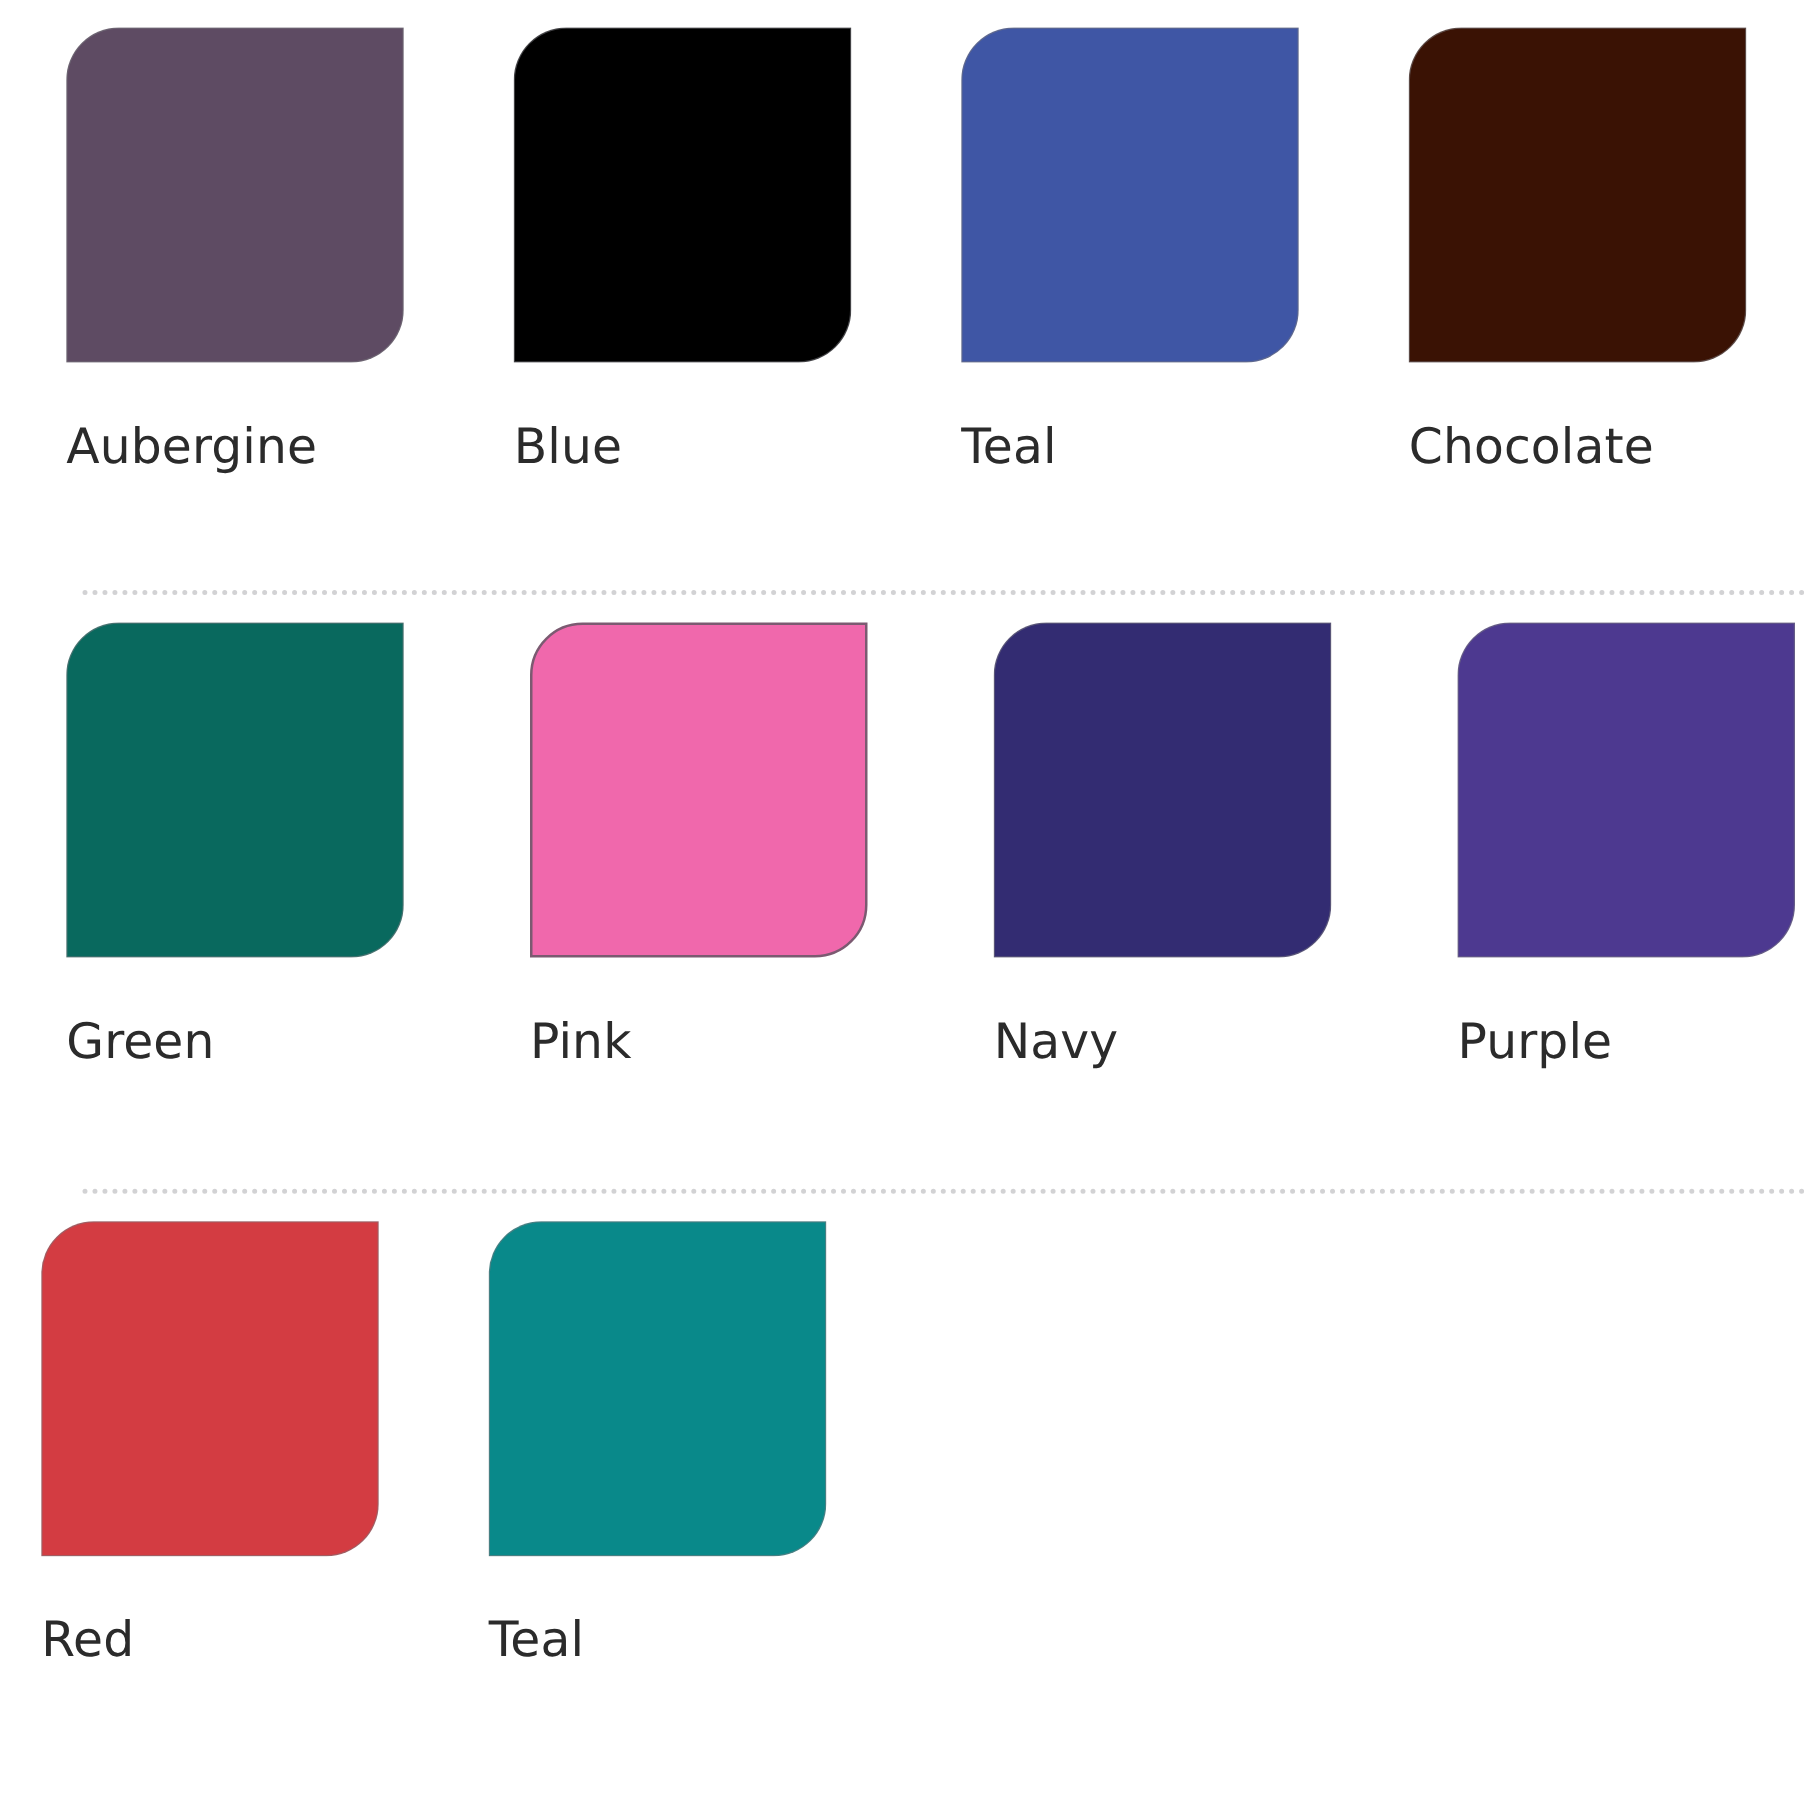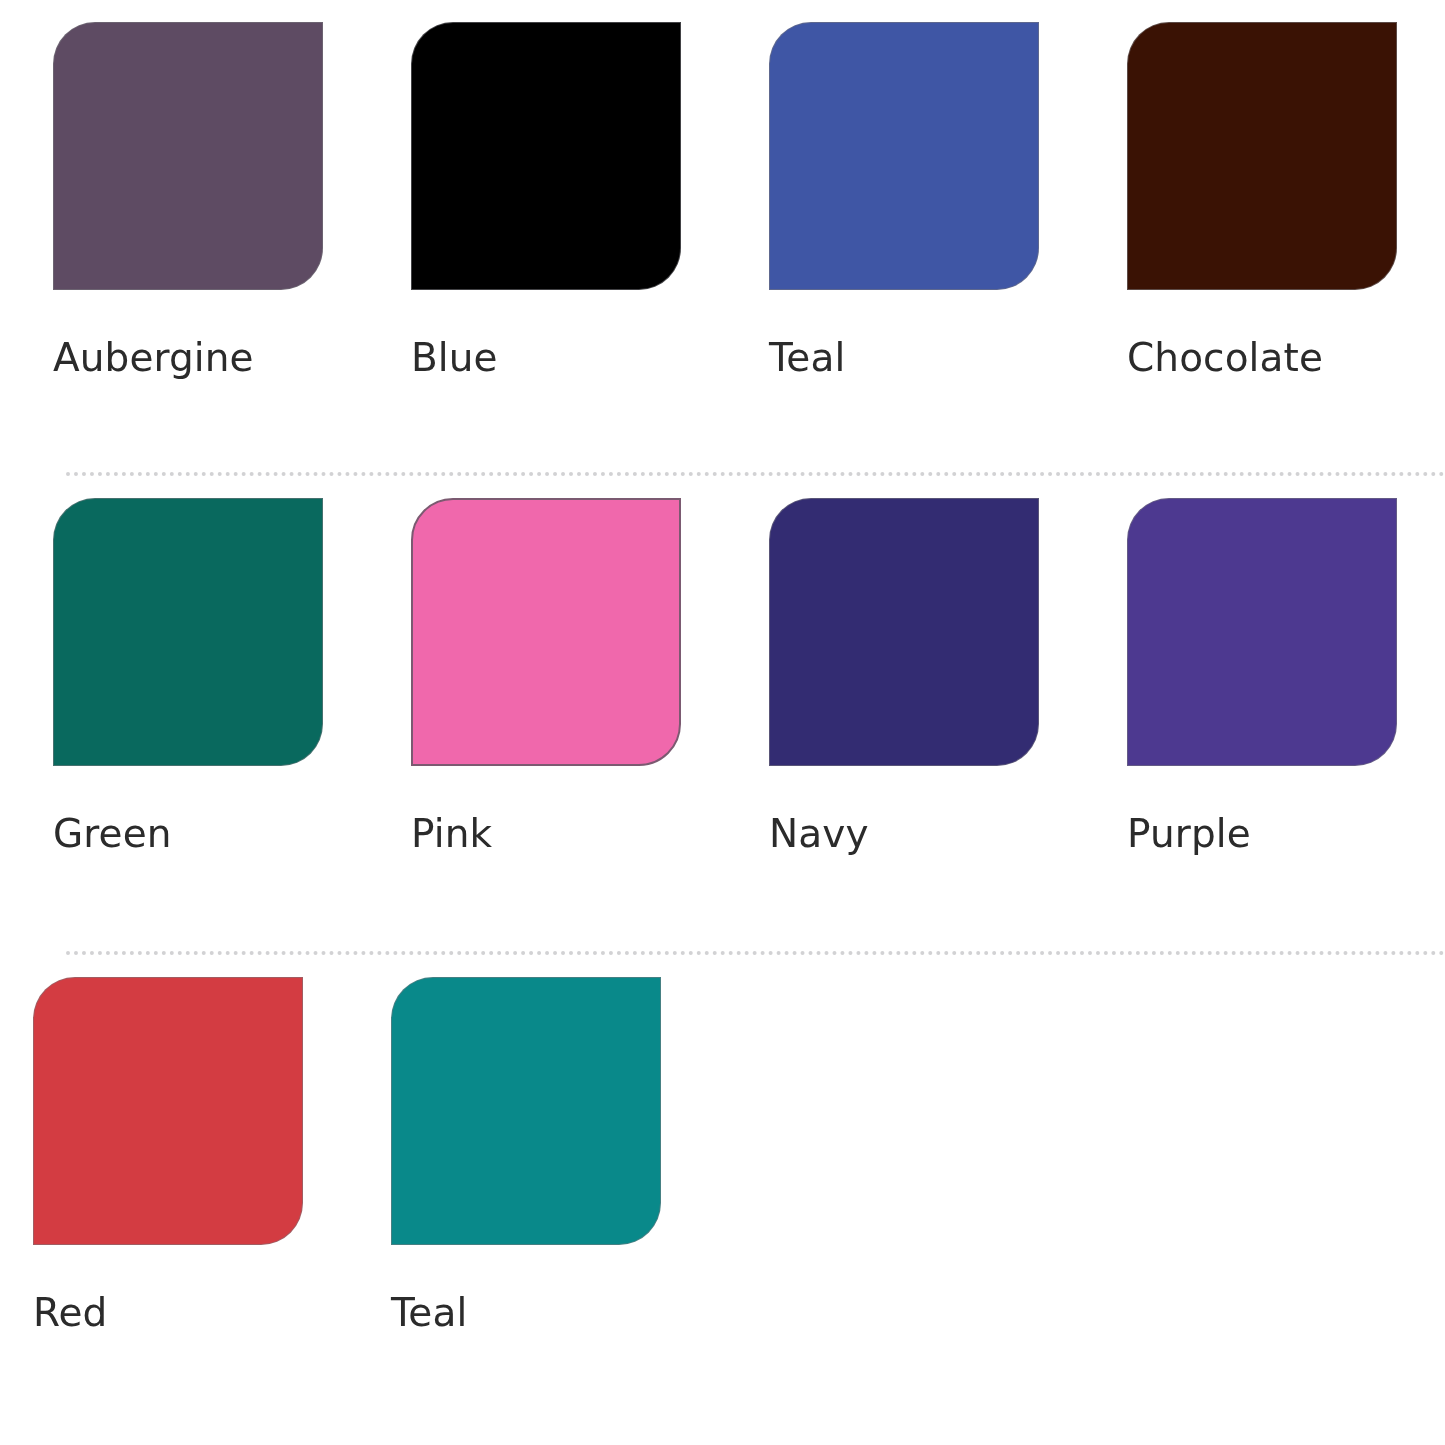--- a/index.html
+++ b/index.html
@@ -25,21 +25,21 @@
 
   .swatch-row {
     display: flex;
     flex-direction: row;
     align-items: flex-start;
     box-sizing: border-box;
     padding-left: 53px;
   }
 
   .row-1 { padding-top: 22px; }
-  .row-2 { padding-top: 22px; }
+  .row-2 { padding-top: 22px; gap: 13px; }
   .row-3 { padding-top: 22px; justify-content: center; }
 
   .swatch-cell {
     width: 358px;
     flex: 0 0 358px;
     box-sizing: border-box;
   }
 
   .swatch-chip {
     width: 270px;

